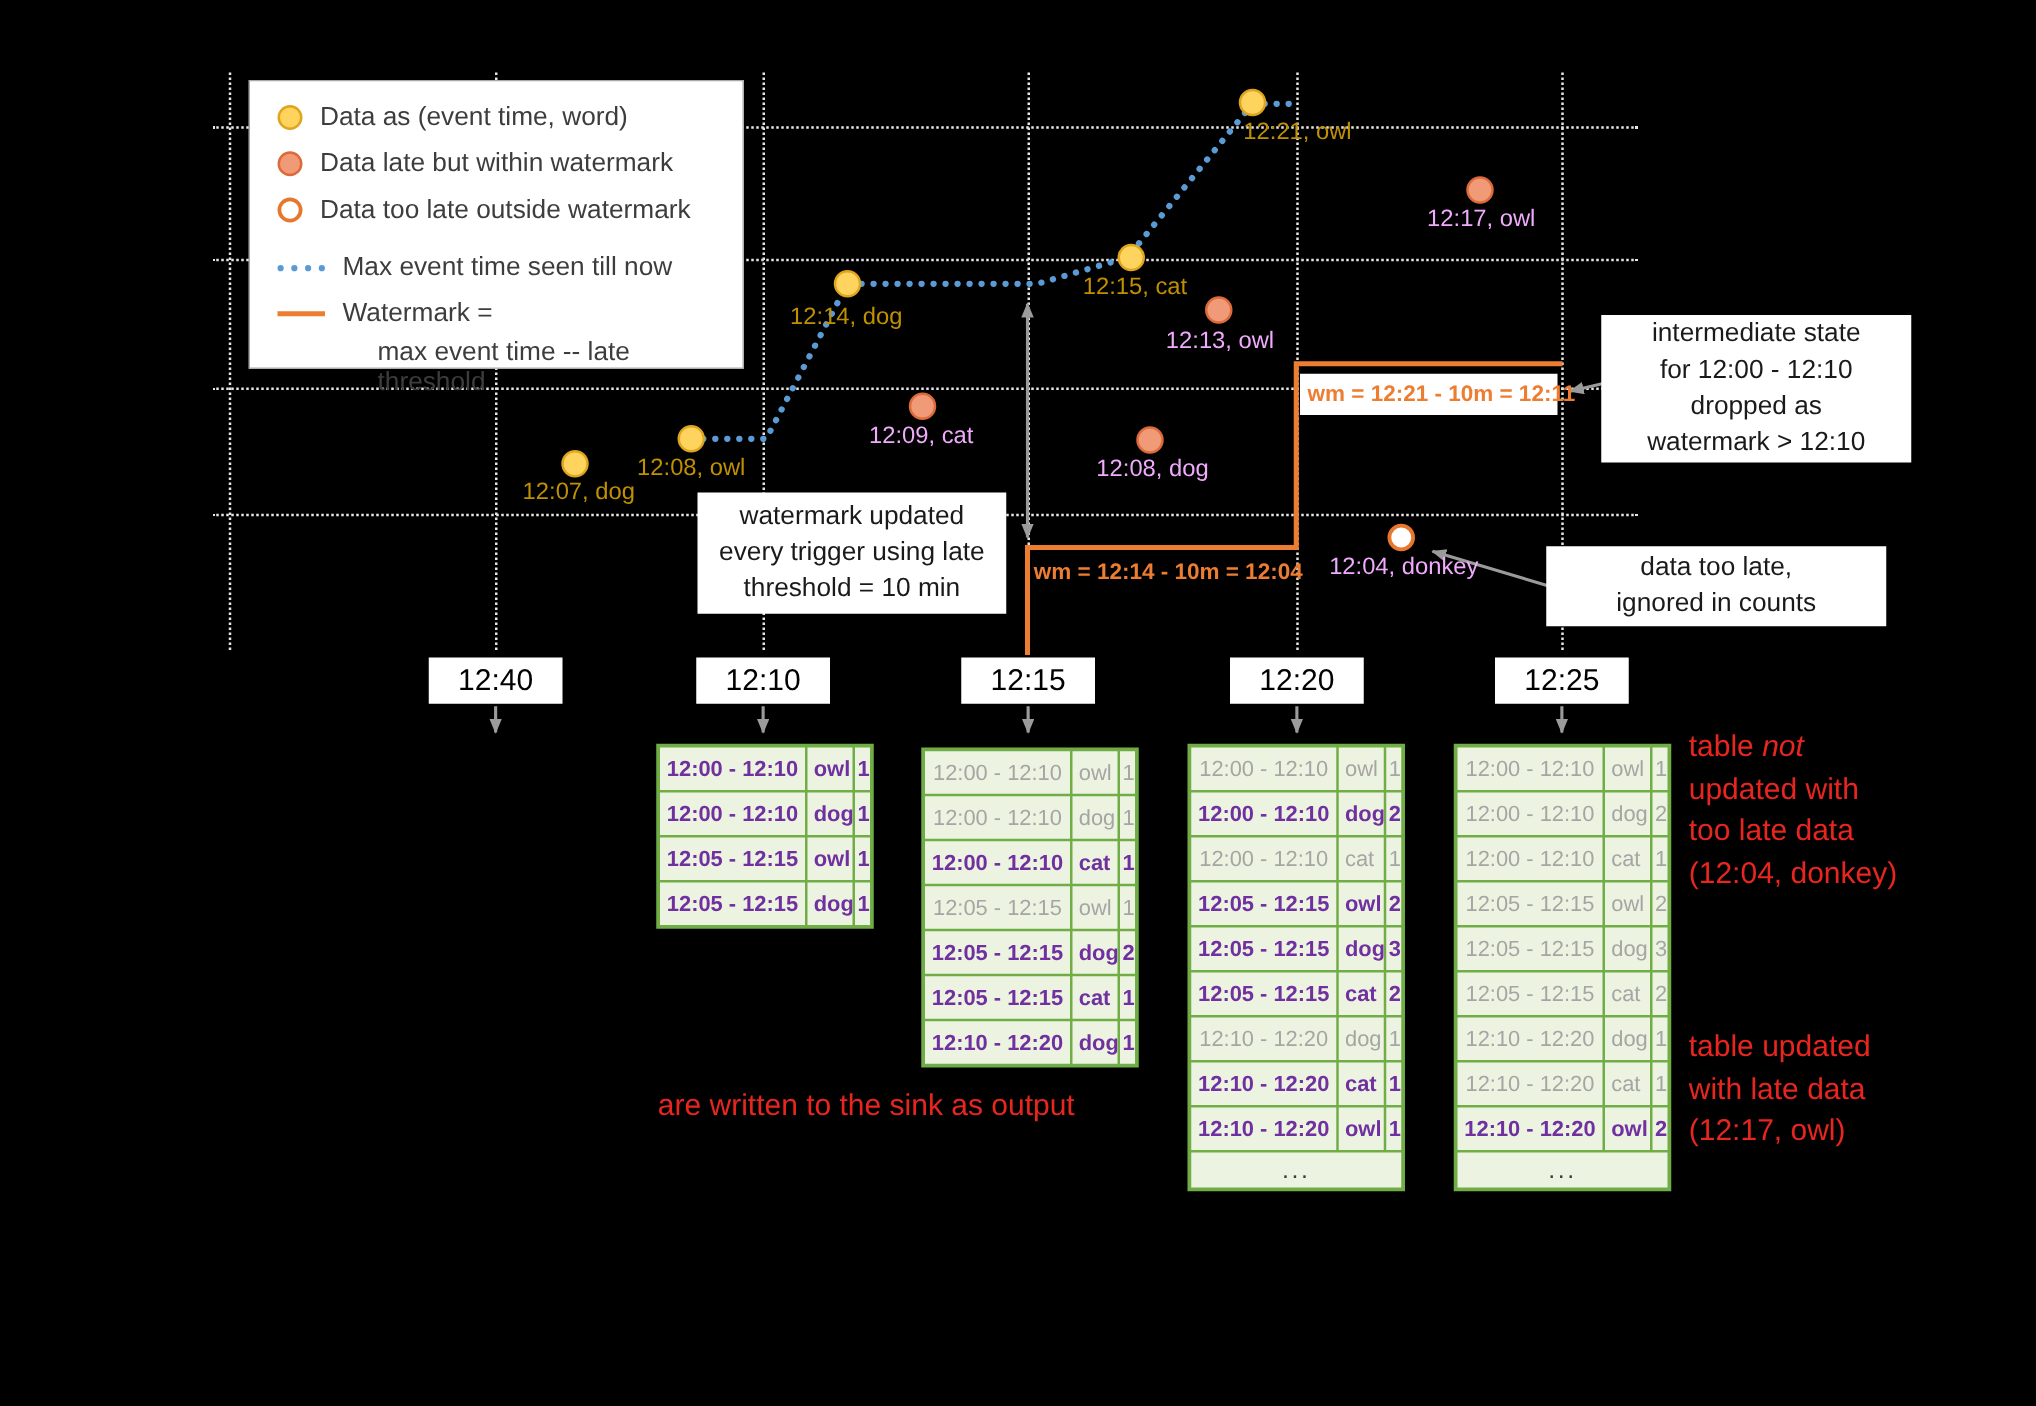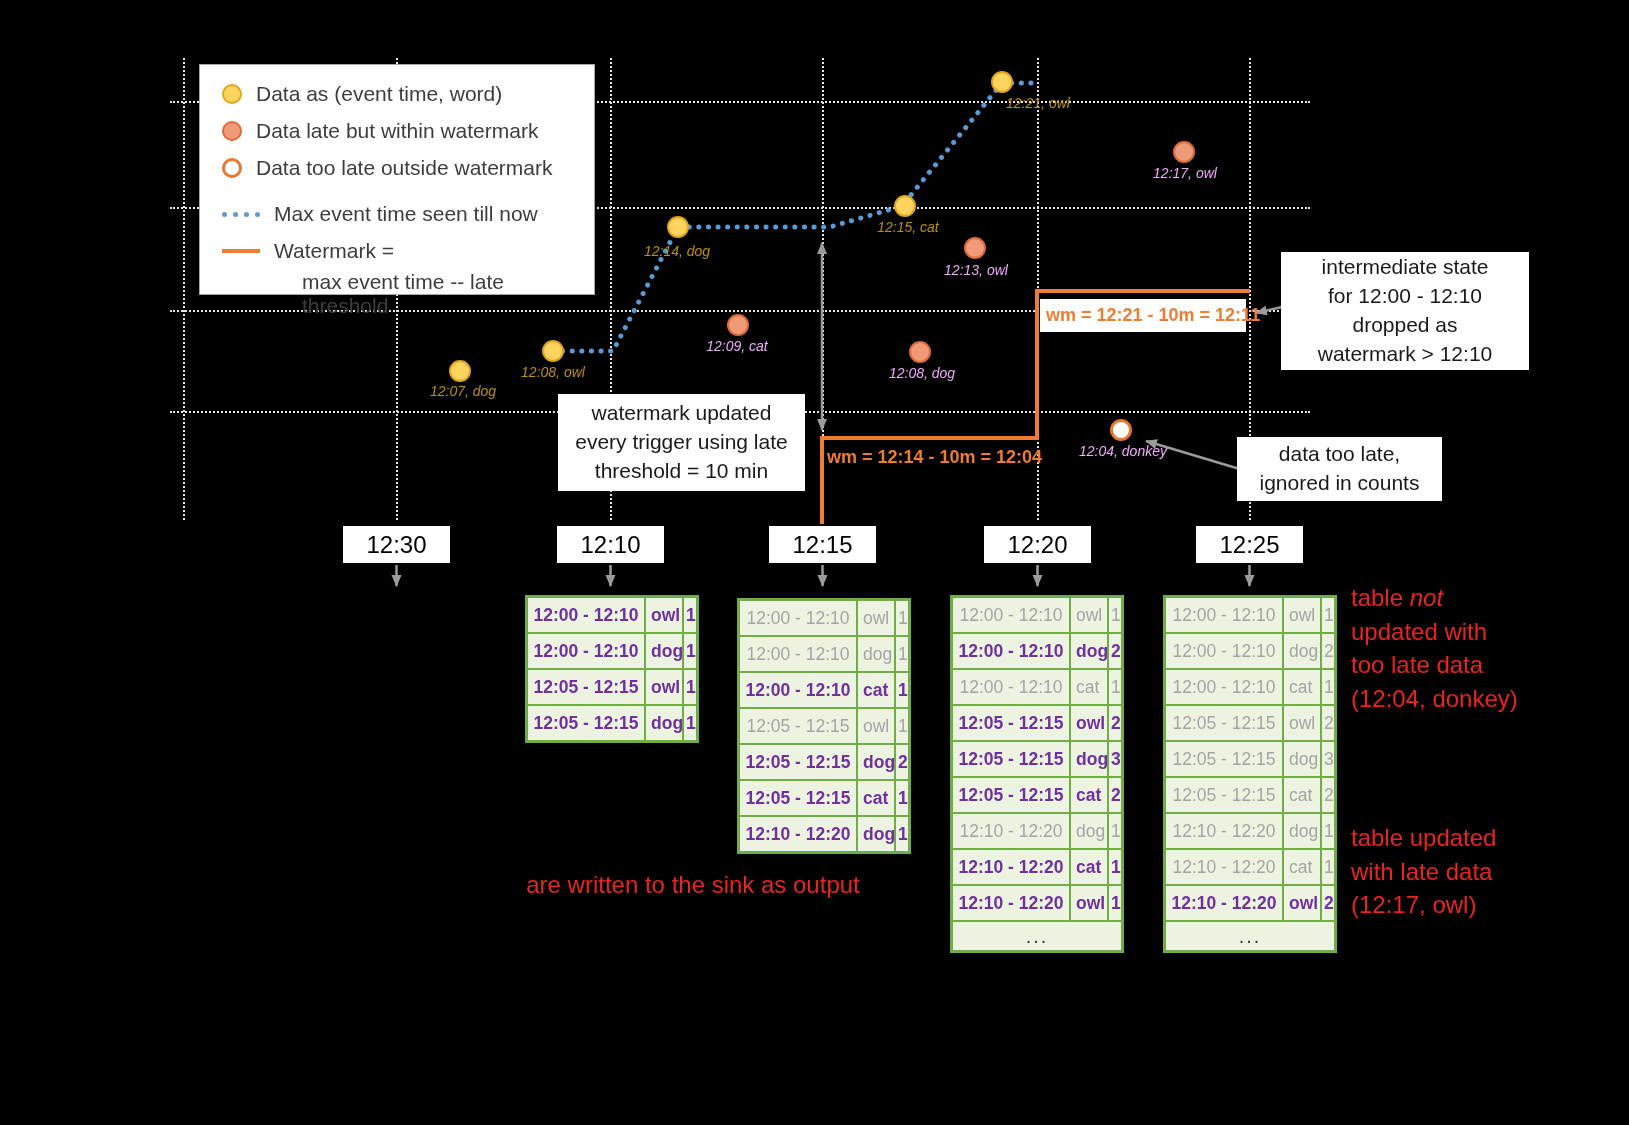--- a/index.html
+++ b/index.html
@@ -15,21 +15,21 @@
   .overlay { position: absolute; left: 0; top: 0; z-index: 3; }
   .blueline { fill: none; stroke: #5b9bd5; stroke-width: 5; stroke-dasharray: 0.1 9.5; stroke-linecap: round; }
   .orangeline { fill: none; stroke: #ed7d31; stroke-width: 4; }
   .garrow { stroke: #9b9b9b; stroke-width: 2.5; }
 
   
   .pt { position: absolute; width: 22px; height: 22px; border-radius: 50%; z-index: 4; }
   .pt.ontime { background: #ffd45e; border: 2px solid #dfa51e; }
   .pt.late { background: #f09a77; border: 2px solid #dd6a3a; }
   .pt.toolate { background: #fff; border: 3px solid #e8772e; }
-  .plabel { position: absolute; transform: translateX(-50%); font-size: 14px; white-space: nowrap; z-index: 4; font-style: italic; }
+  .plabel { position: absolute; transform: translateX(-50%); font-size: 19px; white-space: nowrap; z-index: 4; }
   .plabel.ontime { color: #bf9000; }
   .plabel.late, .plabel.toolate { color: #f0abfc; }
 
   
   .legend { position: absolute; left: 199px; top: 64px; width: 396px; height: 231px; background: #fff;
             border: 1px solid #a8a8a8; z-index: 6; padding: 17px 0 0 22px; color: #3d3d3d; font-size: 21px; }
   .litem { display: flex; align-items: center; gap: 14px; margin-bottom: 13px; }
   .litem.gap { margin-top: 22px; }
   .dot { width: 20px; height: 20px; border-radius: 50%; flex: 0 0 auto; }
   .dot.ontime { background: #ffd45e; border: 2px solid #dfa51e; }
@@ -38,21 +38,21 @@
   .lsample { width: 38px; height: 0; flex: 0 0 auto; }
   .lsample.blue { border-top: 5px dotted #5b9bd5; }
   .lsample.orange { border-top: 4px solid #ed7d31; }
   .lsub { margin-left: 80px; margin-top: -6px; }
 
   
   .callout { position: absolute; background: #fff; color: #1a1a1a; z-index: 6; display: flex; flex-direction: column;
              justify-content: center; text-align: center; font-size: 21px; line-height: 1.37; }
   #co-wm   { left: 558px;  top: 394px; width: 247px; height: 97px; }
   #co-int  { left: 1281px; top: 252px; width: 248px; height: 118px; text-align: center; }
-  #co-late { left: 1237px; top: 437px; width: 205px; height: 64px; }
+  #co-late { left: 1237px; top: 437px; width: 272px; height: 64px; }
 
   
   .wmlabel { position: absolute; color: #ed7d31; font-size: 18px; font-weight: 700; z-index: 5; white-space: nowrap; }
   #wm1 { left: 827px; top: 447px; }
   #wm2 { left: 1040px; top: 299px; width: 206px; height: 33px; background: #fff; display: flex; align-items: center; padding-left: 6px; }
 
   
   .trigger { position: absolute; top: 526px; width: 107px; height: 37px; background: #fff; color: #000;
              font-size: 24px; display: flex; align-items: center; justify-content: center; z-index: 6; }
 
@@ -176,21 +176,21 @@
     <div>intermediate state</div>
     <div>for 12:00 - 12:10</div>
     <div>dropped as</div>
     <div>watermark &gt; 12:10</div>
   </div>
   <div class="callout" id="co-late">
     <div>data too late,</div>
     <div>ignored in counts</div>
   </div>
 
-  <div class="trigger" style="left:343px">12:30</div>
+  <div class="trigger" style="left:343px">12:40</div>
   <div class="trigger" style="left:557px">12:10</div>
   <div class="trigger" style="left:769px">12:15</div>
   <div class="trigger" style="left:984px">12:20</div>
   <div class="trigger" style="left:1196px">12:25</div>
 
   <div class="otable" style="left:525px;top:595px">
       <div class="trow new">
         <span class="tc c0">12:00 - 12:10</span>
         <span class="tc c1">owl</span>
         <span class="tc c2">1</span>

